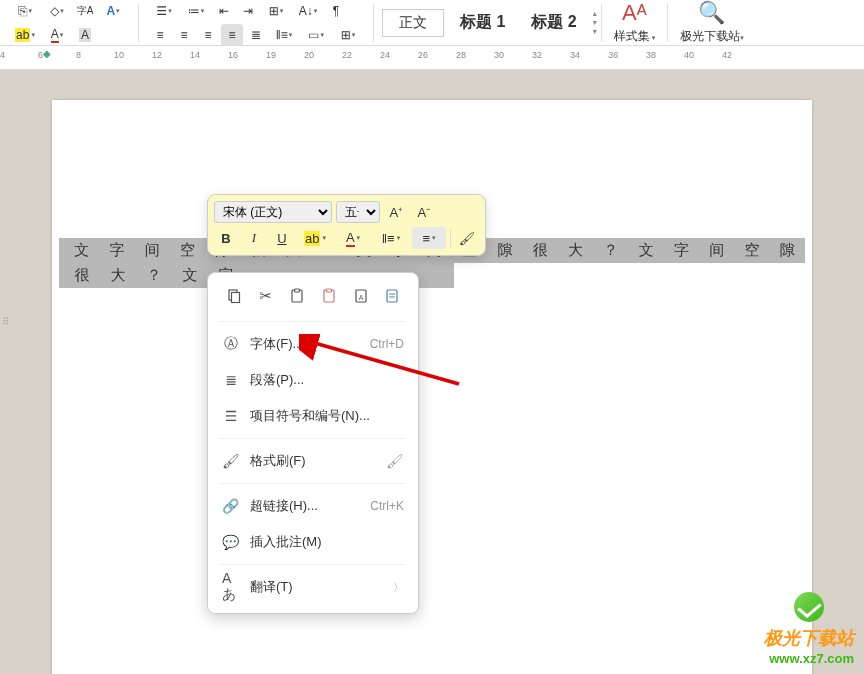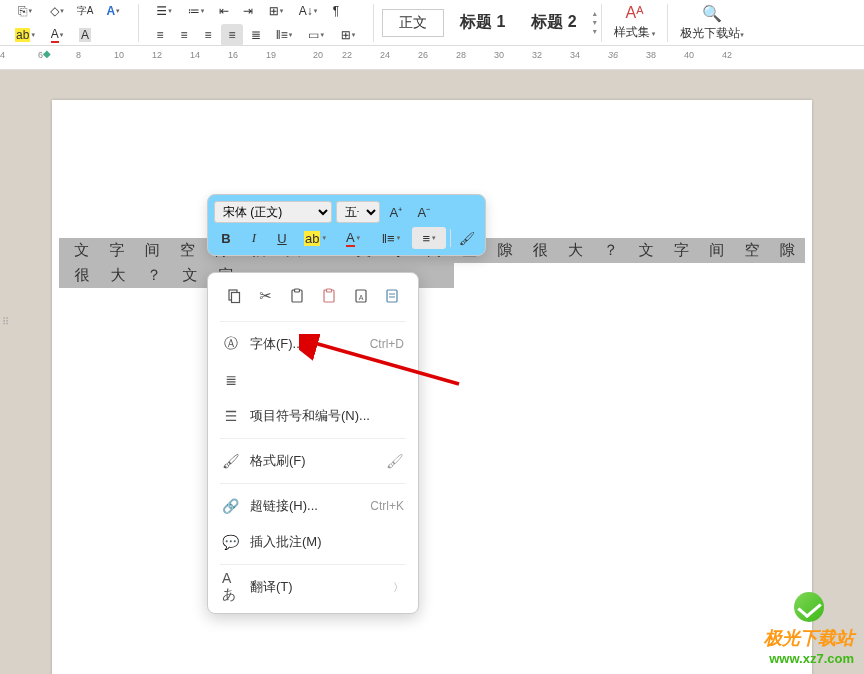--- a/index.html
+++ b/index.html
@@ -9,36 +9,36 @@
 .ribbon-group { display: flex; align-items: center; gap: 2px; padding: 0 6px; }
 .ribbon-sep { width: 1px; height: 38px; background: #e0e0e0; margin: 0 4px; }
 .ribbon-btn { width: 22px; height: 22px; display: flex; align-items: center; justify-content: center; border-radius: 3px; cursor: pointer; }
 .ribbon-btn.sel { background: #e0e0e0; }
 .ribbon-btn-dd { width: 30px; display: flex; align-items: center; justify-content: center; gap: 1px;}
 .dd-arrow { font-size: 7px; color: #666; }
 .ribbon-wide { display: flex; gap: 6px; align-items: center; margin-left: 4px;}
 .style-box { border: 1px solid #ccc; padding: 4px 16px; font-size: 14px; cursor: pointer; }
 .style-lbl { font-size: 16px; font-weight: bold; padding: 4px 10px; cursor: pointer; }
 .ribbon-big { display: flex; flex-direction: column; align-items: center; gap: 2px; padding: 0 8px; font-size: 12px; cursor: pointer;}
-.ribbon-big .icon { font-size: 16px; }
+.ribbon-big .icon { font-size: 22px; }
 
 .ruler { height: 24px; background: #fff; border-bottom: 1px solid #ddd; position: relative; overflow: hidden; }
 .ruler-inner { position: absolute; left: 0; top: 4px; display: flex; font-size: 9px; color: #888; }
 .ruler-tick { width: 37.5px; text-align: left; position: relative; }
 .ruler-marker { position: absolute; left: 43px; top: 2px; font-size: 10px; color: #4a8; }
 
 .doc-bg { background: #d8d2c8; height: 604px; position: relative; overflow: hidden; padding-top: 30px;}
 .page { background: #fff; width: 760px; height: 900px; margin: 0 auto; position: relative; box-shadow: 0 0 3px rgba(0,0,0,.2); }
 .selection { position: absolute; left: 7px; top: 138px; width: 746px; height: 50px; }
 .sel-line1 { background: #b8b8b8; height: 25px; display: flex; align-items: center; font-size: 15px; padding-left: 5px;}
 .sel-line1 span { display: inline-block; width: 36px; text-align: center; font-family: SimSun;}
 .sel-line2 { background: #b8b8b8; height: 25px; width: 395px; display: flex; align-items: center; font-size: 15px; padding-left: 5px;}
 .sel-line2 span { display: inline-block; width: 36px; text-align: center; font-family: SimSun;}
 
-.mini-toolbar { position: absolute; left: 207px; top: 194px; background: #7dd3fc; border: 1px solid #ccc; border-radius: 8px; box-shadow: 0 4px 12px rgba(0,0,0,.15); padding: 6px; z-index: 50; }
+.mini-toolbar { position: absolute; left: 207px; top: 194px; background: #fef9c3; border: 1px solid #ccc; border-radius: 8px; box-shadow: 0 4px 12px rgba(0,0,0,.15); padding: 6px; z-index: 50; }
 .mini-row { display: flex; align-items: center; gap: 4px; }
 .mini-row + .mini-row { margin-top: 4px; }
 .mini-select { border: 1px solid #ccc; font-size: 12px; padding: 2px 4px; border-radius: 3px; height: 22px;}
 .mini-select.font { width: 118px; }
 .mini-select.size { width: 44px; }
 .mini-btn { width: 24px; height: 22px; display: flex; align-items: center; justify-content: center; cursor: pointer; border-radius: 3px; font-size: 13px;}
 .mini-btn-dd { width: 34px; display: flex; align-items: center; justify-content: center; gap:2px;}
 .mini-sep { width: 1px; height: 18px; background: #ddd; }
 
 .ctx-menu { position: absolute; left: 207px; top: 272px; width: 212px; background: #fff; border: 1px solid #ccc; border-radius: 8px; box-shadow: 0 4px 16px rgba(0,0,0,.2); padding: 8px 0; z-index: 50; }
@@ -185,21 +185,21 @@
       <div class="ruler-tick" style="width: 19px;">10</div>
       <div class="ruler-tick" style="width: 19px;"></div>
       <div class="ruler-tick" style="width: 19px;">12</div>
       <div class="ruler-tick" style="width: 19px;"></div>
       <div class="ruler-tick" style="width: 19px;">14</div>
       <div class="ruler-tick" style="width: 19px;"></div>
       <div class="ruler-tick" style="width: 19px;">16</div>
       <div class="ruler-tick" style="width: 19px;"></div>
       <div class="ruler-tick" style="width: 19px;">19</div>
       <div class="ruler-tick" style="width: 19px;"></div>
-      <div class="ruler-tick" style="width: 19px; text-align: right;">20</div>
+      <div class="ruler-tick" style="width: 19px;">20</div>
       <div class="ruler-tick" style="width: 19px;"></div>
       <div class="ruler-tick" style="width: 19px;">22</div>
       <div class="ruler-tick" style="width: 19px;"></div>
       <div class="ruler-tick" style="width: 19px;">24</div>
       <div class="ruler-tick" style="width: 19px;"></div>
       <div class="ruler-tick" style="width: 19px;">26</div>
       <div class="ruler-tick" style="width: 19px;"></div>
       <div class="ruler-tick" style="width: 19px;">28</div>
       <div class="ruler-tick" style="width: 19px;"></div>
       <div class="ruler-tick" style="width: 19px;">30</div>
@@ -324,20 +324,21 @@
       </div>
   </div>
   <div class="ctx-sep"></div>
   <div class="ctx-row">
     <span class="ctx-icon">Ⓐ</span>
     <span class="ctx-label">字体(F)...</span>
     <span class="ctx-shortcut">Ctrl+D</span>
   </div>
   <div class="ctx-row">
     <span class="ctx-icon">≣</span>
+    <span class="ctx-label">段落(P)...</span>
   </div>
   <div class="ctx-row">
     <span class="ctx-icon">☰</span>
     <span class="ctx-label">项目符号和编号(N)...</span>
   </div>
   <div class="ctx-sep"></div>
   <div class="ctx-row">
     <span class="ctx-icon">🖌</span>
     <span class="ctx-label">格式刷(F)</span>
     <span class="ctx-icon" style="color:#999;">🖌</span>

